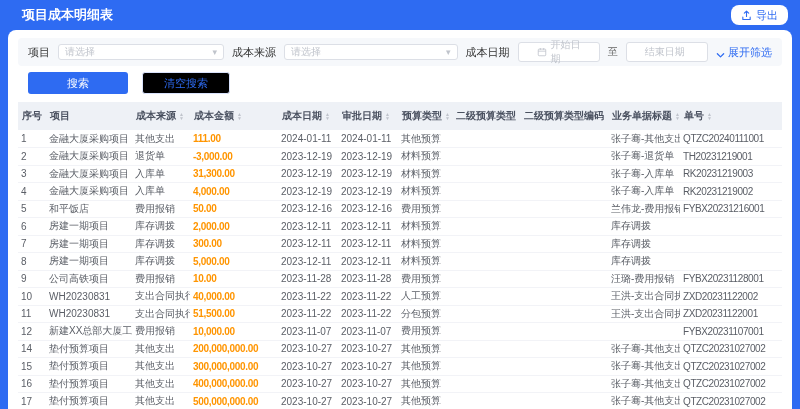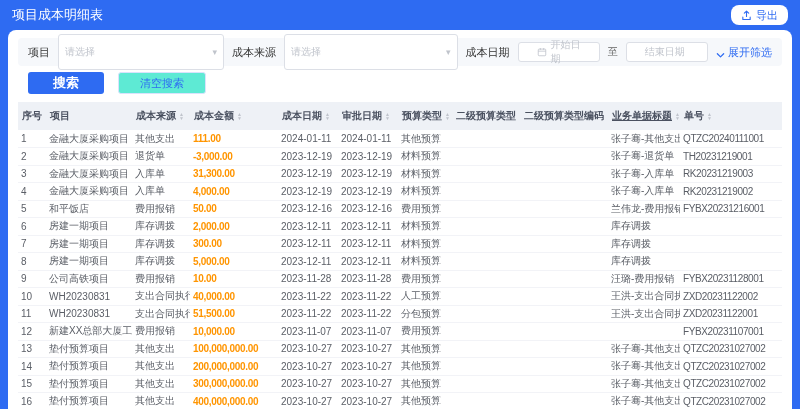--- a/index.html
+++ b/index.html
@@ -8,78 +8,78 @@
   }
   *{margin:0;padding:0;box-sizing:border-box;}
   html,body{width:800px;height:409px;overflow:hidden;}
   body{
     background:var(--primary);
     font-family:"Liberation Sans","DejaVu Sans",sans-serif;
     font-size:11px;color:#333;
   }
   
   .topbar{height:30px;display:flex;align-items:center;justify-content:space-between;padding:0 12px;}
-  .topbar .title{color:#fff;font-size:13px;font-weight:normal;}
+  .topbar .title{color:#fff;font-size:13px;font-weight:bold;margin-left:10px;}
   .export-btn{
     display:flex;align-items:center;gap:4px;background:#fff;color:var(--primary);
     border:none;border-radius:8px;height:20px;padding:0 10px;font-size:11px;cursor:pointer;
   }
   
   .card{
     margin:0 8px;background:#fff;border-radius:8px 8px 0 0;
     height:379px;padding:8px 10px 0;overflow:hidden;
   }
   
   .filterbox{
     background:#f6f8fb;border-radius:4px;height:28px;display:flex;align-items:center;
     padding:0 10px;gap:8px;margin-bottom:6px;
   }
   .f-label{color:#333;font-size:11px;white-space:nowrap;}
   .select{
-    background:#fff;border:1px solid #dcdfe6;border-radius:3px;height:36px;
+    background:#fff;border:1px solid #dcdfe6;border-radius:3px;height:16px;
     display:flex;align-items:center;justify-content:space-between;
     padding:0 6px;color:#c0c4cc;font-size:10px;cursor:pointer;
   }
   .sel-project{width:172px;}
   .sel-source{width:180px;}
   .date-input{
     background:#fff;border:1px solid #dcdfe6;border-radius:3px;height:20px;width:84px;
     display:flex;align-items:center;gap:4px;padding:0 18px;color:#c0c4cc;font-size:10px;cursor:text;
   }
   .to-label{color:#666;font-size:10px;}
   .caret{color:#c0c4cc;font-size:9px;line-height:1;}
   .expand{
     margin-left:auto;color:var(--primary);font-size:11px;display:flex;align-items:flex-end;gap:3px;cursor:pointer;white-space:nowrap;
   }
   
   .btnrow{display:flex;gap:14px;margin:0 0 8px 10px;height:22px;}
   .btn-search{
-    background:var(--primary);color:#fff;border:none;border-radius:3px;width:76px;height:22px;
-    font-size:13px;cursor:pointer;font-weight:bold;
+    background:var(--primary);color:#fff;border:none;border-radius:3px;width:100px;height:22px;
+    font-size:11px;cursor:pointer;
   }
   .btn-clear{
-    background:#5eead4;color:var(--primary);border:1px solid #d9e2fc;border-radius:3px;width:88px;height:22px;
+    background:#000000;color:var(--primary);border:1px solid #d9e2fc;border-radius:3px;width:88px;height:22px;
     font-size:11px;cursor:pointer;
   }
   
   table{width:100%;border-collapse:collapse;table-layout:fixed;font-size:10px;}
   thead th{
     background:#eef1f6;color:#4a5160;font-weight:bold;text-align:left;height:28px;
     padding:0 4px;white-space:nowrap;overflow:hidden;
   }
   tbody td{
     color:#5a5e66;height:17.5px;padding:0 3px;white-space:nowrap;overflow:hidden;
     border-bottom:1px solid #f2f3f7;
   }
   tbody td:nth-child(4){color:var(--amount);font-weight:bold;letter-spacing:-0.3px;margin-left:48px;}
   tbody td:nth-child(11){letter-spacing:-0.4px;}
   th:nth-child(1){width:28px;} th:nth-child(2){width:86px;} th:nth-child(3){width:58px;}
   th:nth-child(4){width:88px;} th:nth-child(5){width:60px;} th:nth-child(6){width:60px;margin-left:14px;}
   th:nth-child(7){width:54px;} th:nth-child(8){width:68px;} th:nth-child(9){width:88px;}
-  th:nth-child(10){width:72px;text-decoration:underline;}
+  th:nth-child(10){width:72px;}
   .sort{display:inline-flex;flex-direction:column;margin-left:3px;vertical-align:middle;}
   .sort i{font-style:normal;font-size:5px;line-height:4px;color:#c0c4cc;}
 </style>
 </head>
 <body>
 
 <div class="topbar">
   <div class="title">项目成本明细表</div>
   <button class="export-btn">
     <span style="display:flex;">
@@ -330,33 +330,20 @@
           <td>10,000.00</td>
           <td>2023-11-07</td>
           <td>2023-11-07</td>
           <td>费用预算</td>
           <td></td>
           <td></td>
           <td></td>
           <td>FYBX20231107001</td>
         </tr>
         <tr>
-          <td>13</td>
-          <td>垫付预算项目</td>
-          <td>其他支出</td>
-          <td>100,000,000.00</td>
-          <td>2023-10-27</td>
-          <td>2023-10-27</td>
-          <td>其他预算</td>
-          <td></td>
-          <td></td>
-          <td>张子骞-其他支出</td>
-          <td>QTZC20231027002</td>
-        </tr>
-        <tr>
           <td>14</td>
           <td>垫付预算项目</td>
           <td>其他支出</td>
           <td>200,000,000.00</td>
           <td>2023-10-27</td>
           <td>2023-10-27</td>
           <td>其他预算</td>
           <td></td>
           <td></td>
           <td>张子骞-其他支出</td>

